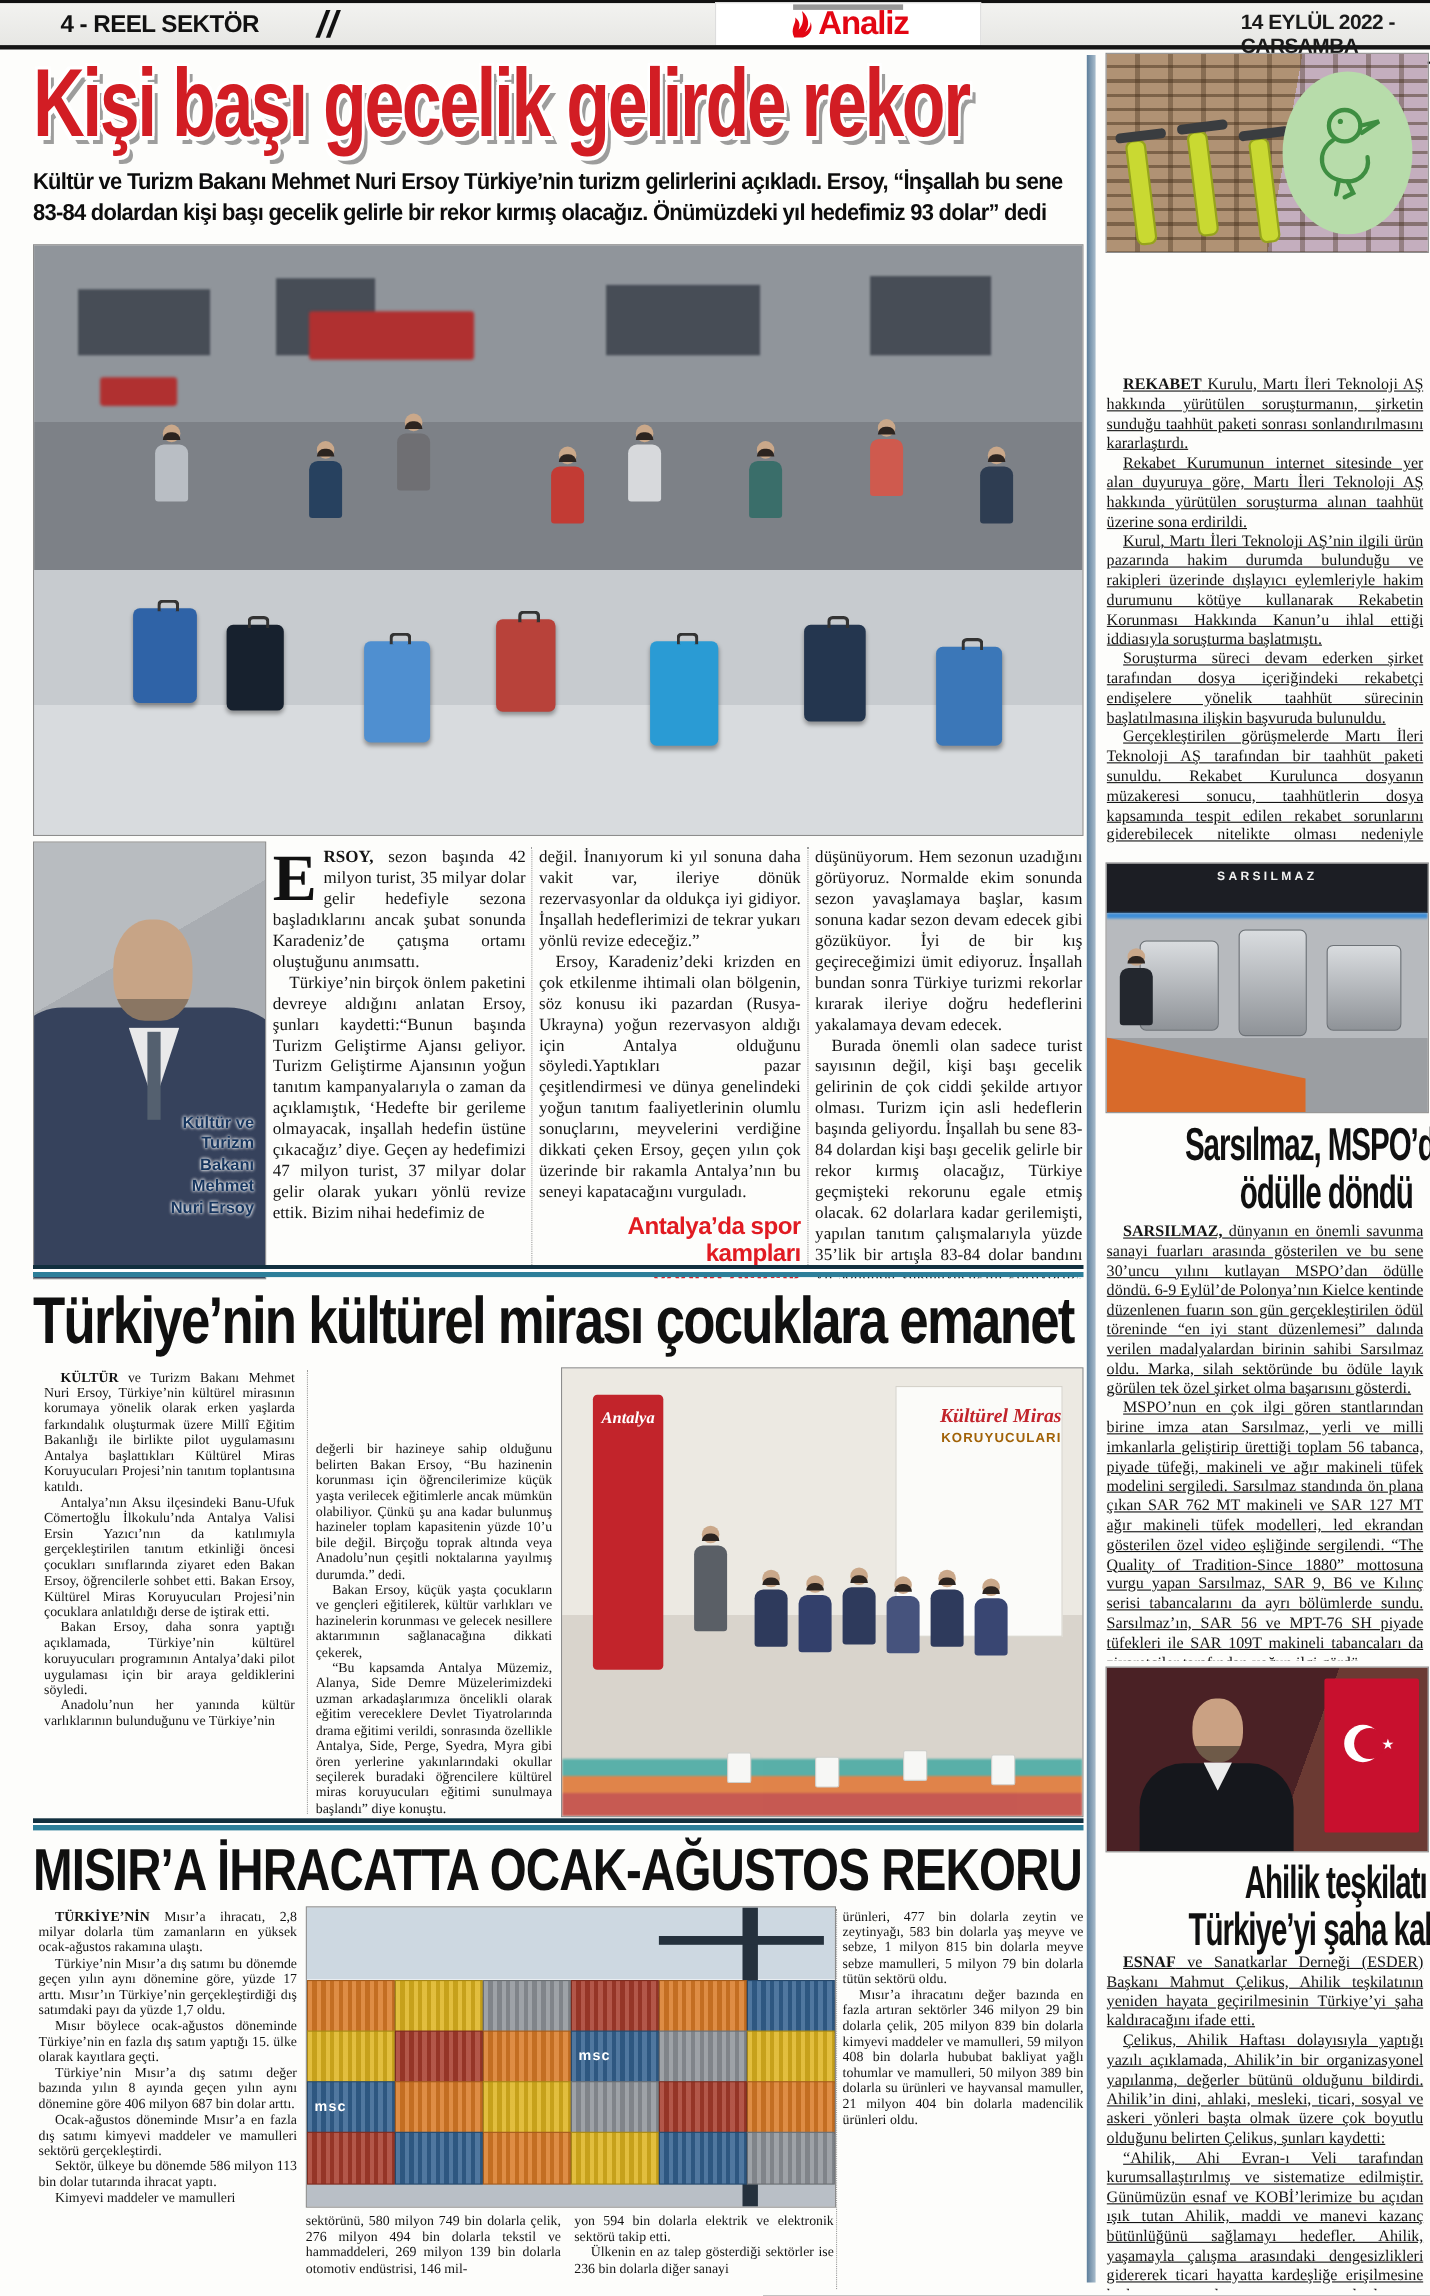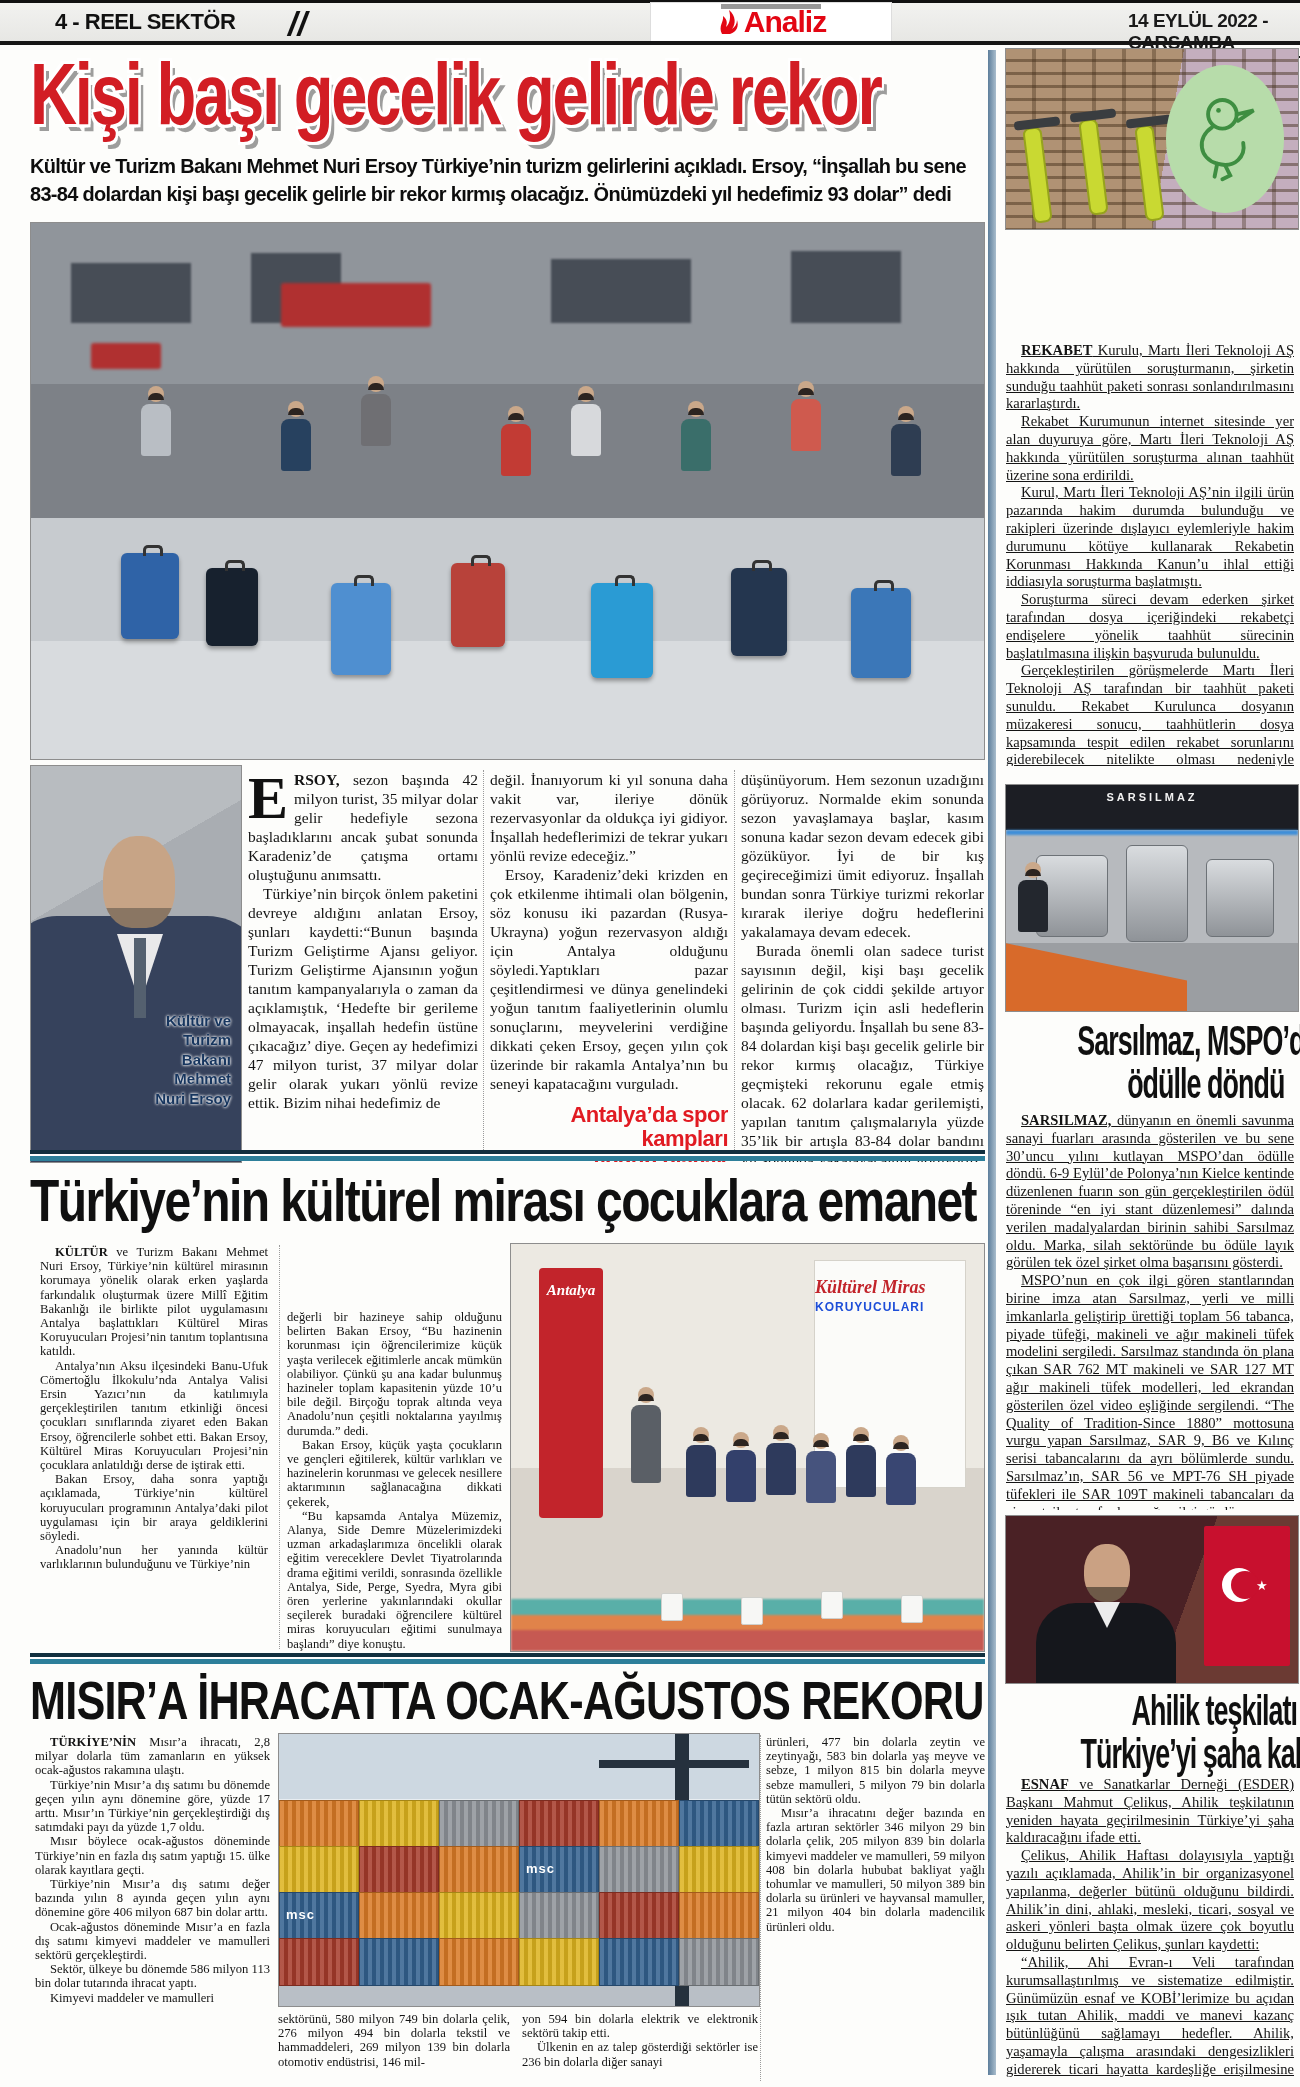--- a/index.html
+++ b/index.html
@@ -81,23 +81,23 @@
   .minister-head{position:absolute;left:72px;top:70px;width:72px;height:92px;border-radius:46% 46% 40% 40%;
      background:linear-gradient(#c7a486 0 78%,#8a7663 78% 100%);}
   .minister-caption{position:absolute;right:10px;bottom:54px;text-align:right;
      font-family:"Liberation Sans",sans-serif;font-weight:800;font-size:15px;line-height:1.3;
      color:#16355e;text-shadow:0 0 3px #fff,0 0 3px #fff;}
   .ph-culture{left:510px;top:1243px;width:473px;height:407px;background:linear-gradient(#ece9e2 0 55%,#d9d4cc 55% 100%);}
   .banner-left{position:absolute;left:28px;top:24px;width:64px;height:250px;background:#c2242b;border-radius:4px;}
   .banner-left span{display:block;margin-top:14px;text-align:center;color:#fff;font-style:italic;
      font-family:"Liberation Serif",serif;font-weight:700;font-size:15px;}
   .banner-right{position:absolute;right:18px;top:16px;width:150px;height:210px;background:#fbfbf9;
-     border:1px solid #d5d2ca;text-align:left;padding-top:16px;}
+     border:1px solid #d5d2ca;text-align:right;padding-top:16px;}
   .banner-right .script{color:#c2242b;font-style:italic;font-weight:700;font-size:18px;font-family:"Liberation Serif",serif;}
-  .banner-right .caps{color:#1d4ed8;font-family:"Liberation Sans",sans-serif;font-weight:800;font-size:12px;letter-spacing:1px;margin-top:2px;}
+  .banner-right .caps{color:#a16207;font-family:"Liberation Sans",sans-serif;font-weight:800;font-size:12px;letter-spacing:1px;margin-top:2px;}
   .floorstripes{position:absolute;left:0;bottom:0;width:100%;height:52px;
      background:linear-gradient(#3aa7a0 0 30%,#e2702a 30% 60%,#c23b34 60% 100%);opacity:.8;filter:blur(1px);}
   .bag{position:absolute;width:20px;height:26px;background:#f7f7f5;border:1px solid #cfcfcb;border-radius:2px;}
   .ph-containers{left:278px;top:1733px;width:480px;height:272px;
      background:linear-gradient(#cdd8e1 0 24%,#e8edf1 24% 30%,#b9bfc6 30% 100%);}
   .cont-row{position:absolute;left:0;width:100%;display:flex;}
   .cont{height:46px;flex:1;border:1px solid rgba(0,0,0,.25);position:relative;}
   .cont:after{content:"";position:absolute;inset:0;
      background:repeating-linear-gradient(90deg,rgba(255,255,255,.14) 0 4px,rgba(0,0,0,.10) 4px 8px);}
   .cont .mark{position:absolute;left:6px;top:14px;color:#fff;font-family:"Liberation Sans",sans-serif;

